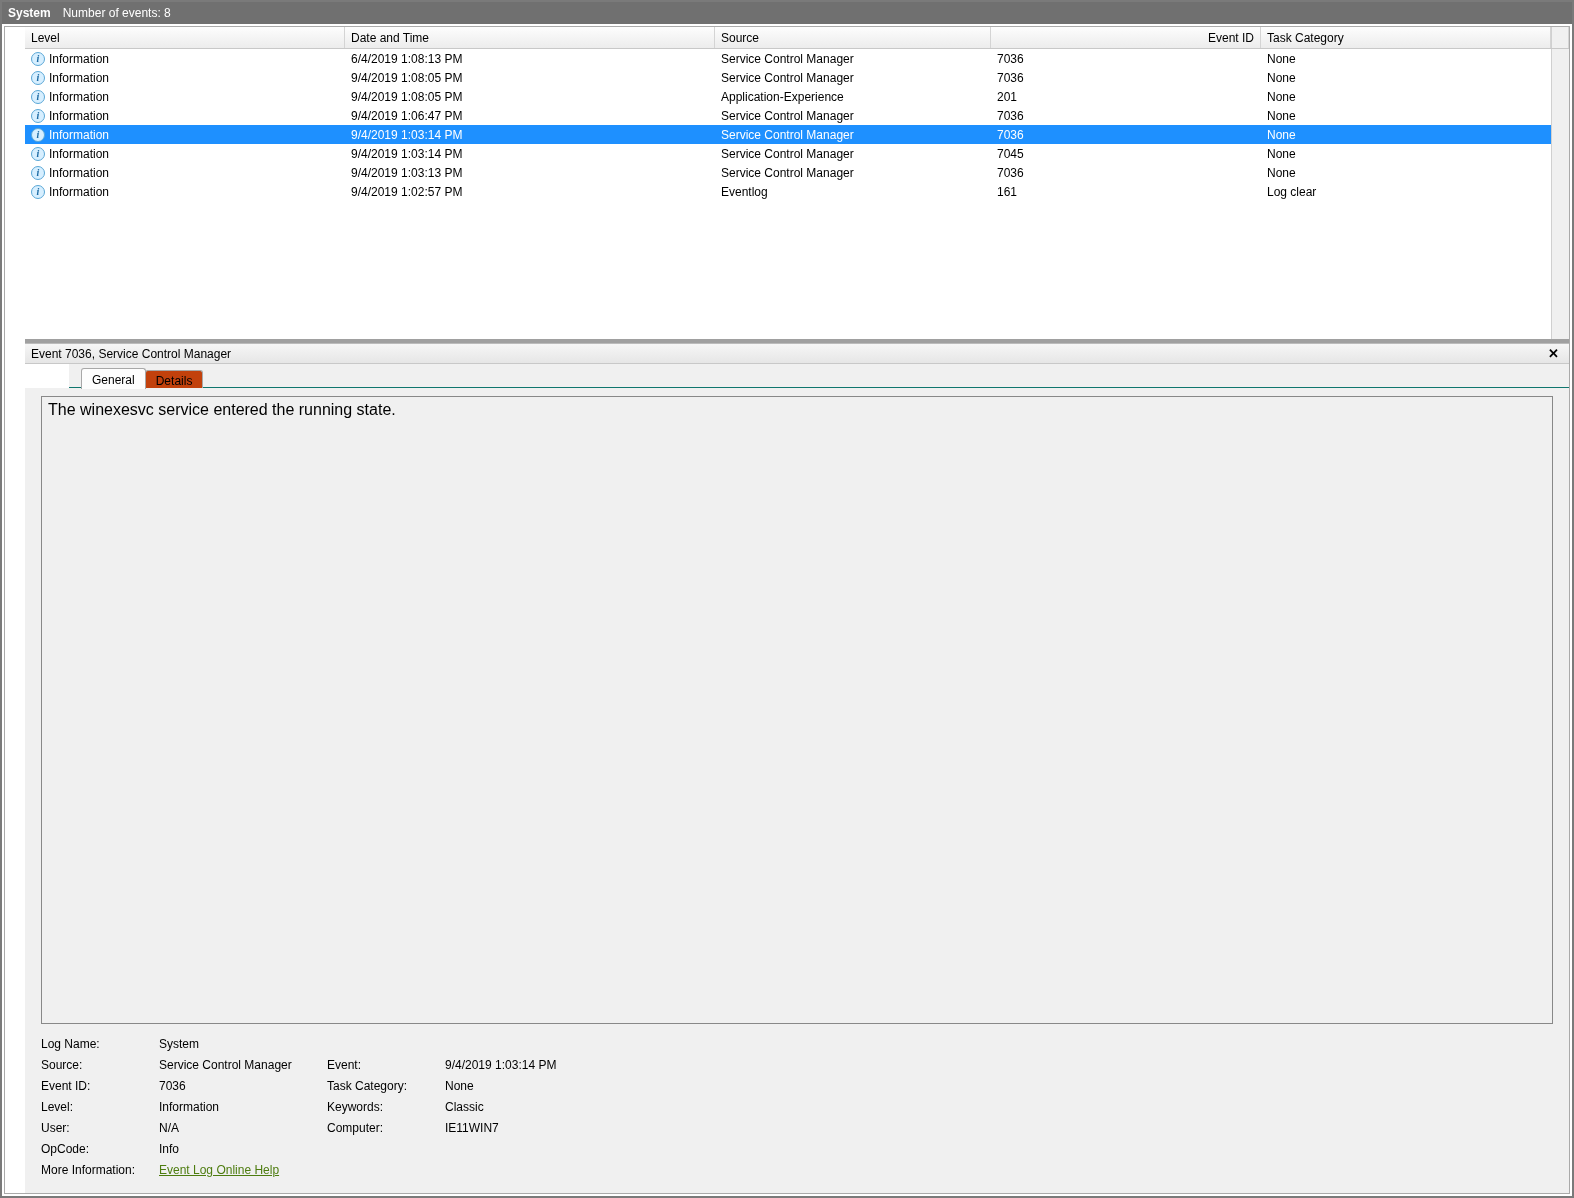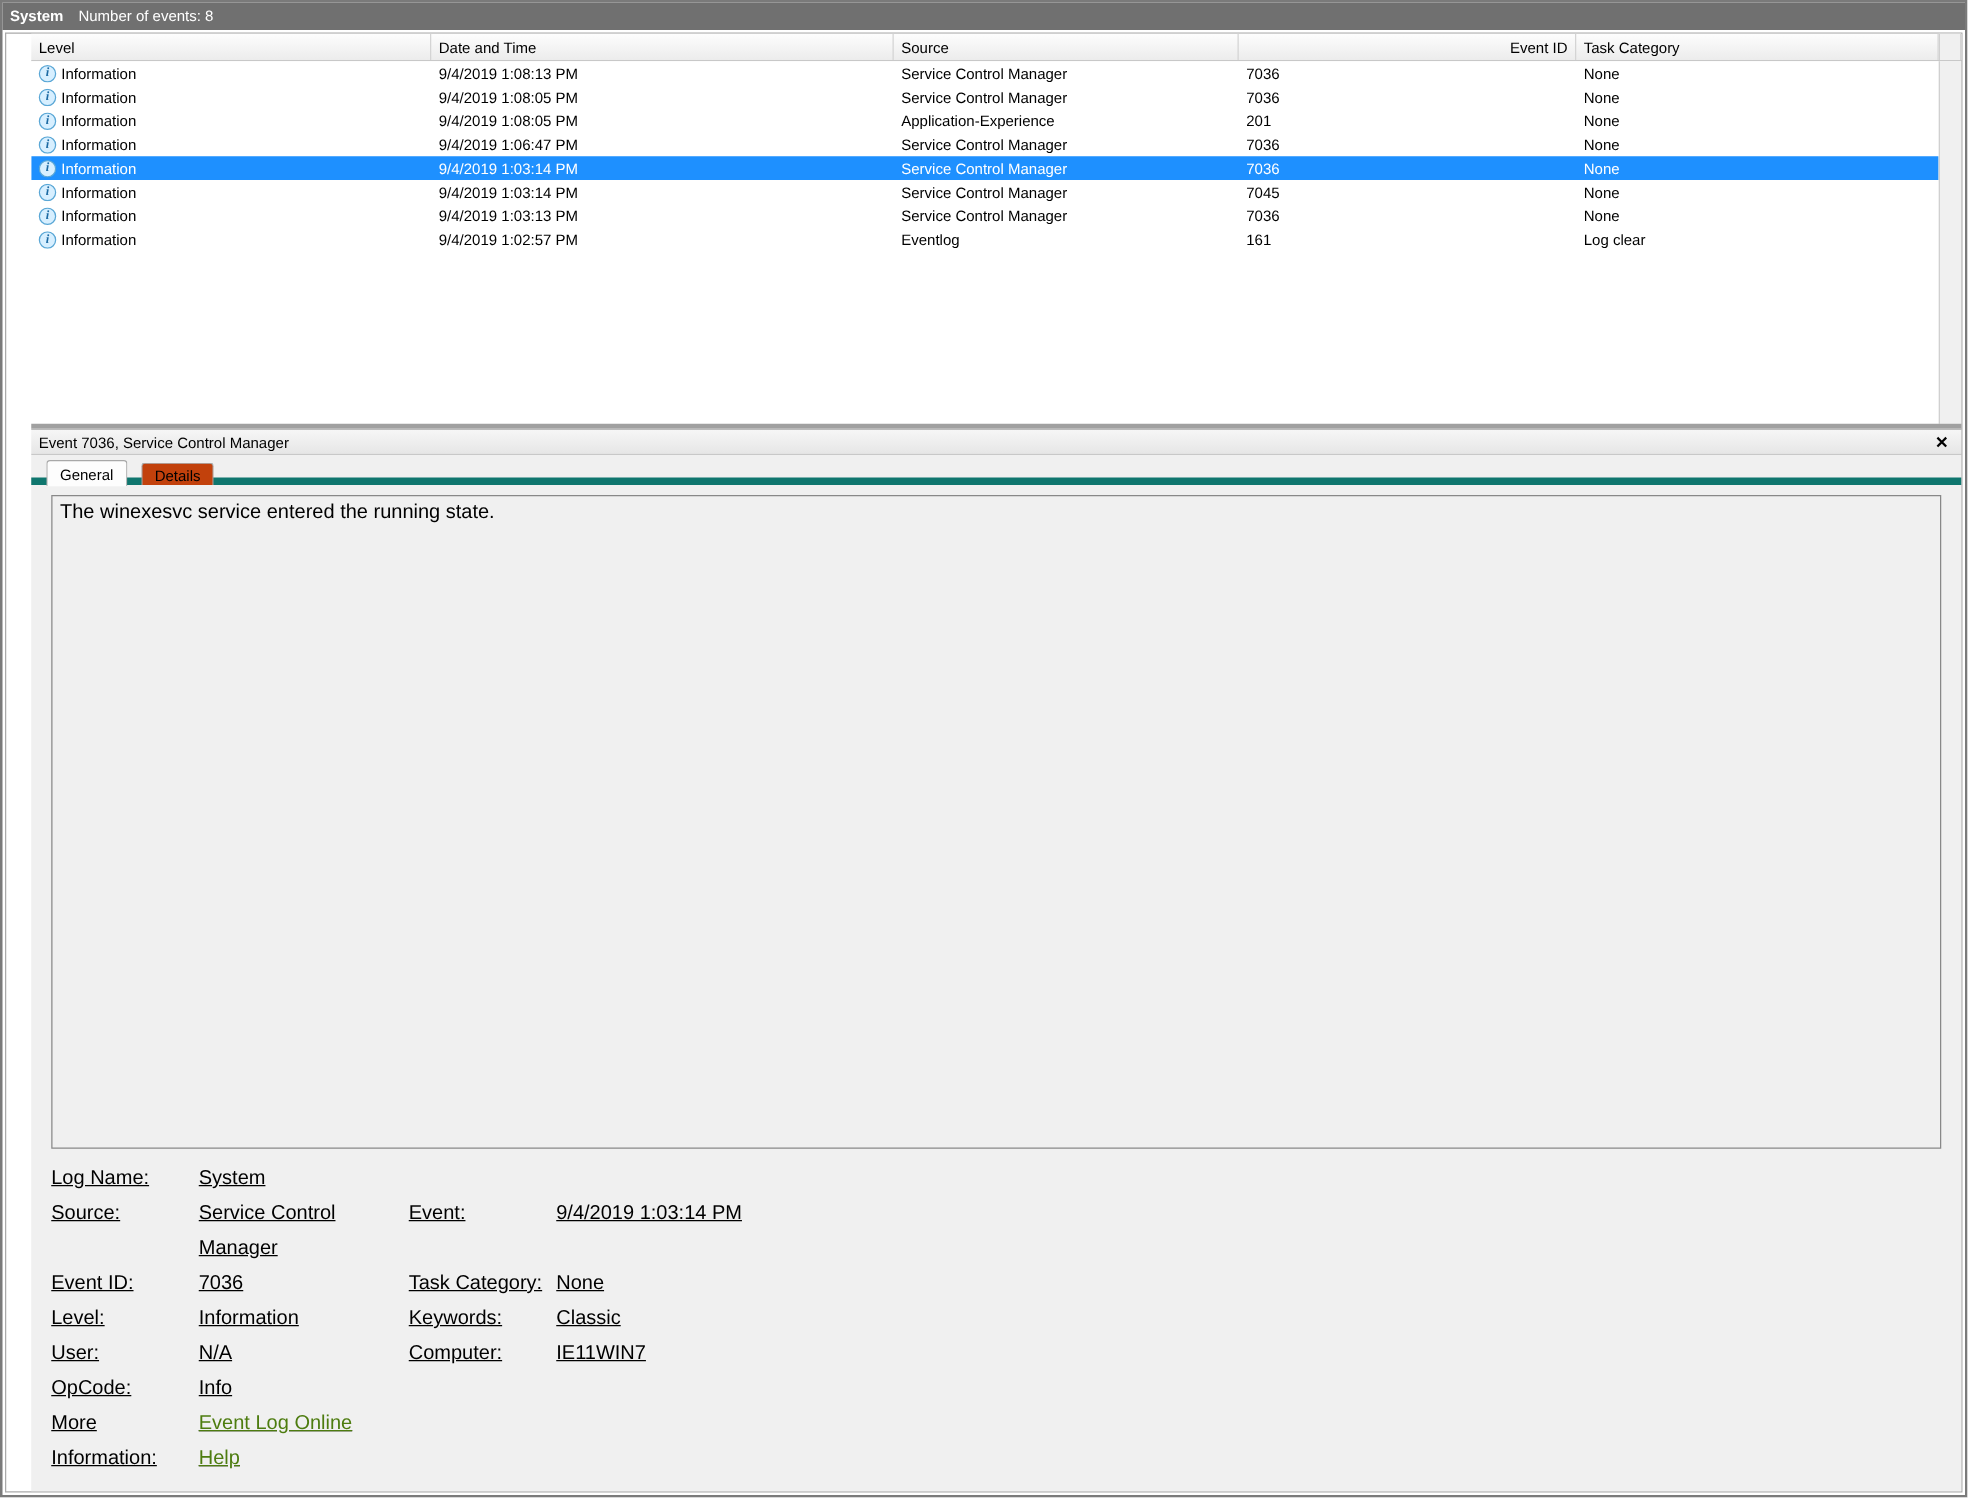--- a/index.html
+++ b/index.html
@@ -129,25 +129,26 @@
 .close-x {
   font-family: Arial, sans-serif;
   font-size:13px;
   font-weight:bold;
   cursor:pointer;
   padding:0 4px;
 }
 .tabs-row {
   display:flex;
   padding: 4px 0 0 12px;
-  gap:12px;
+  gap:0;
   background:#f0f0f0;
-  border-bottom:6px solid #0f766e;
+  border-bottom:1px solid #0f766e;
   position: relative;
   height: 24px;
+  margin-left: 44px;
 }
 .tab {
   padding:2px 10px 0 10px;
   border:1px solid #a8a8a8;
   border-bottom:none;
   background:#f5f5f5;
   border-radius:3px 3px 0 0;
   font-size:12px;
   cursor:pointer;
   position:relative;
@@ -178,23 +179,22 @@
 .message-box {
   background:#f0f0f0;
   border:1px solid #888;
   flex:1;
   padding:4px 6px;
   font-size:16px;
   overflow:auto;
   margin-bottom:10px;
 }
 .meta-grid {
-  font-size:16px;
+  font-size:12px;
   line-height:1.75;
-  text-decoration:underline;
 }
 .meta-grid-inner {
   display:grid;
   grid-template-columns: 110px 160px 110px auto;
   column-gap: 8px;
 }
 .meta-label {}
 .meta-value {}
 .link { color:#4d7c0f; text-decoration:underline; cursor:pointer;}
 .scrollbar-spacer { width:18px; background:#f0f0f0; border-left:1px solid #d0d0d0;}
@@ -223,21 +223,21 @@
 
     <div class="list-wrap">
       <div class="event-list" id="event-list">
           <div class="event-row">
             <div class="col-level level-cell">
               <span class="info-icon">
                 <span class="info-icon-inner">i</span>
               </span>
               <span>Information</span>
             </div>
-            <div class="col-date">9/4/2019 1:08:13 PM</div>
+            <div class="col-date">6/4/2019 1:08:13 PM</div>
             <div class="col-source">Service Control Manager</div>
             <div class="col-eventid">7036</div>
             <div class="col-task">None</div>
           </div>
           <div class="event-row">
             <div class="col-level level-cell">
               <span class="info-icon">
                 <span class="info-icon-inner">i</span>
               </span>
               <span>Information</span>

